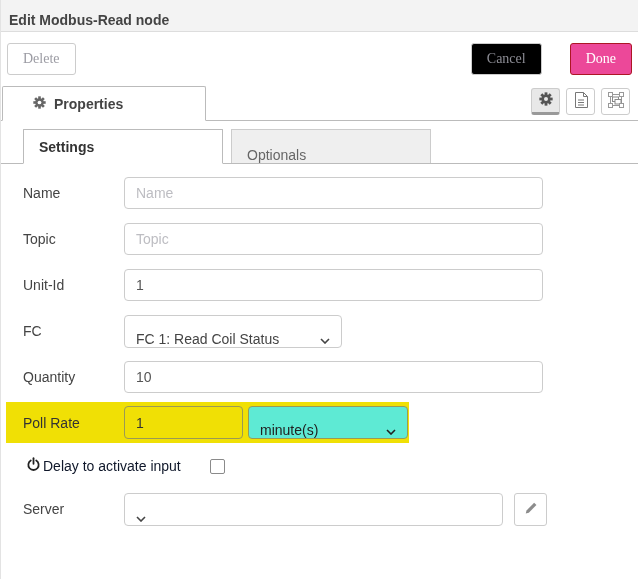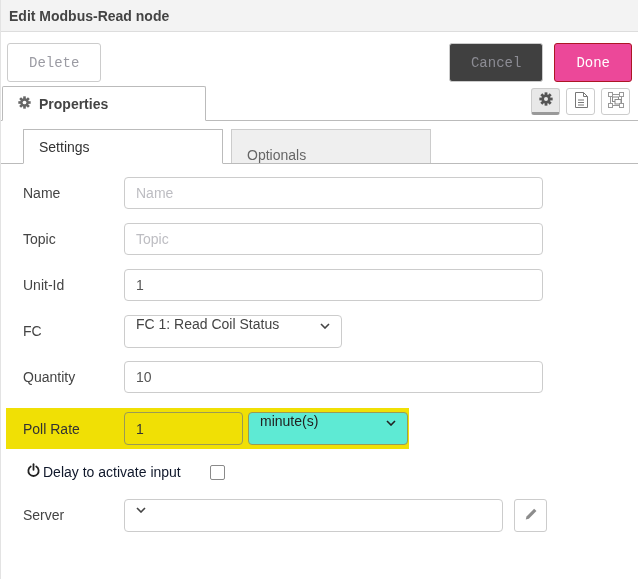--- a/index.html
+++ b/index.html
@@ -7,89 +7,89 @@
   body {
     font-family:"Liberation Sans", sans-serif;
     width:638px; height:579px;
     border-left:1px solid #e3e3e3;
     position:relative; overflow:hidden;
     font-size:14px; color:#444;
   }
   
   .tray-header {
     height:32px; background:#f3f3f3; border-bottom:1px solid #ddd;
-    display:flex; align-items:center; padding:4px 8px;
+    display:flex; padding:12px 8px;
     font-weight:bold; font-size:14px; color:#444;
   }
   
   .action-bar {
     display:flex; justify-content:space-between; align-items:flex-start;
     padding:11px 6px 8px 6px; height:54px;
   }
   .btn {
-    height:39px; padding:0 21px; font-size:14px; border-radius:3px;
-    font-family:Liberation Mono, monospace; cursor:pointer;
+    height:32px; padding:0 15px; font-size:14px; border-radius:3px;
+    font-family:Liberation Serif, serif; cursor:pointer;
   }
   .btn-delete { background:#fff; border:1px solid #ccc; color:#9b9ba3; }
-  .btn-cancel { background:#404040; border:1px solid #ccc; color:#8c8c94; margin-right:11px; }
+  .btn-cancel { background:#000000; border:1px solid #ccc; color:#8c8c94; margin-right:28px; }
   .btn-done   { background:#ec4899; border:1px solid #AD1625; color:#fff; }
   .action-right { display:flex; }
   
   .tab-strip {
     height:35px; border-bottom:1px solid #bbb;
     display:flex; justify-content:space-between; align-items:stretch;
   }
   .properties-tab {
     width:204px; margin-left:1px; margin-bottom:-1px;
     background:#fff; border:1px solid #bbb; border-bottom:1px solid #fff;
     border-radius:2px 2px 0 0;
-    display:flex; align-items:center; gap:8px; padding-left:15px;
+    display:flex; align-items:center; gap:8px; padding-left:30px;
     font-weight:bold; color:#444;
   }
   .toolbar-icons { display:flex; gap:6px; align-items:center; padding:0 8px 5px 0; margin-top:2px; }
   .icon-btn {
     width:29px; height:27px; background:#fff; border:1px solid #ccc; border-radius:3px;
     display:flex; align-items:center; justify-content:center; cursor:pointer; padding:0;
   }
   .icon-btn.active { background:#e8e8e8; border-bottom:3px solid #999; }
   
   .subtab-strip {
     margin-top:8px; height:35px; border-bottom:1px solid #bbb;
     display:flex; align-items:stretch; padding-left:22px; gap:8px;
   }
   .subtab {
     width:200px; display:flex; align-items:center; padding-left:15px; font-size:14px; cursor:pointer;
   }
   .subtab.active {
     background:#fff; border:1px solid #bbb; border-bottom:1px solid #fff;
-    margin-bottom:-1px; font-weight:normal; color:#333; border-radius:1px 1px 0 0;
+    margin-bottom:-1px; font-weight:bold; color:#333; border-radius:1px 1px 0 0;
   }
   .subtab.inactive {
     background:#efefef; border:1px solid #ccc; border-bottom:none; color:#666;align-items:flex-end;
   }
   
   .form { padding:6px 0 0 22px; }
   .row { display:flex; align-items:center; height:46px; }
   .row > label { width:101px; flex-shrink:0; font-size:14px; color:#444; }
   .text-input {
     width:419px; height:32px; border:1px solid #ccc; border-radius:4px;
     padding:0 11px; font-size:14px; color:#555; outline:none;
     font-family:"Liberation Sans", sans-serif; background:#fff;
   }
   .text-input::placeholder { color:#bdbdc2; }
   .sel {
     height:33px; border:1px solid #ccc; border-radius:4px; background:#fff;
-    padding:0 11px; display:flex; align-items:flex-start; justify-content:space-between;
+    padding:0 11px; display:flex; align-items:flex-end; justify-content:space-between;
     font-size:14px; color:#444; cursor:pointer;
   }
   .sel-fc { width:218px; }
   .sel-server { width:379px; }
   
   .row-poll {
-    height:41px; width:403px; margin:8px 0 3px -17px; padding-left:17px;
+    height:41px; width:403px; margin:2px 0 3px -17px; padding-left:17px;
     background:#F0E005; display:flex; align-items:center;
   }
   .row-poll > label { width:101px; flex-shrink:0; color:#333; }
   .poll-input {
     width:119px; height:33px; border:1px solid #9a9a55; border-radius:4px;
     background:#F0E005; color:#333; padding:0 11px; font-size:14px; outline:none;
     font-family:"Liberation Sans", sans-serif;
   }
   .sel-poll { width:160px; background:#5eead4; border-color:#9a9a55; color:#222; margin-left:5px; }
   

